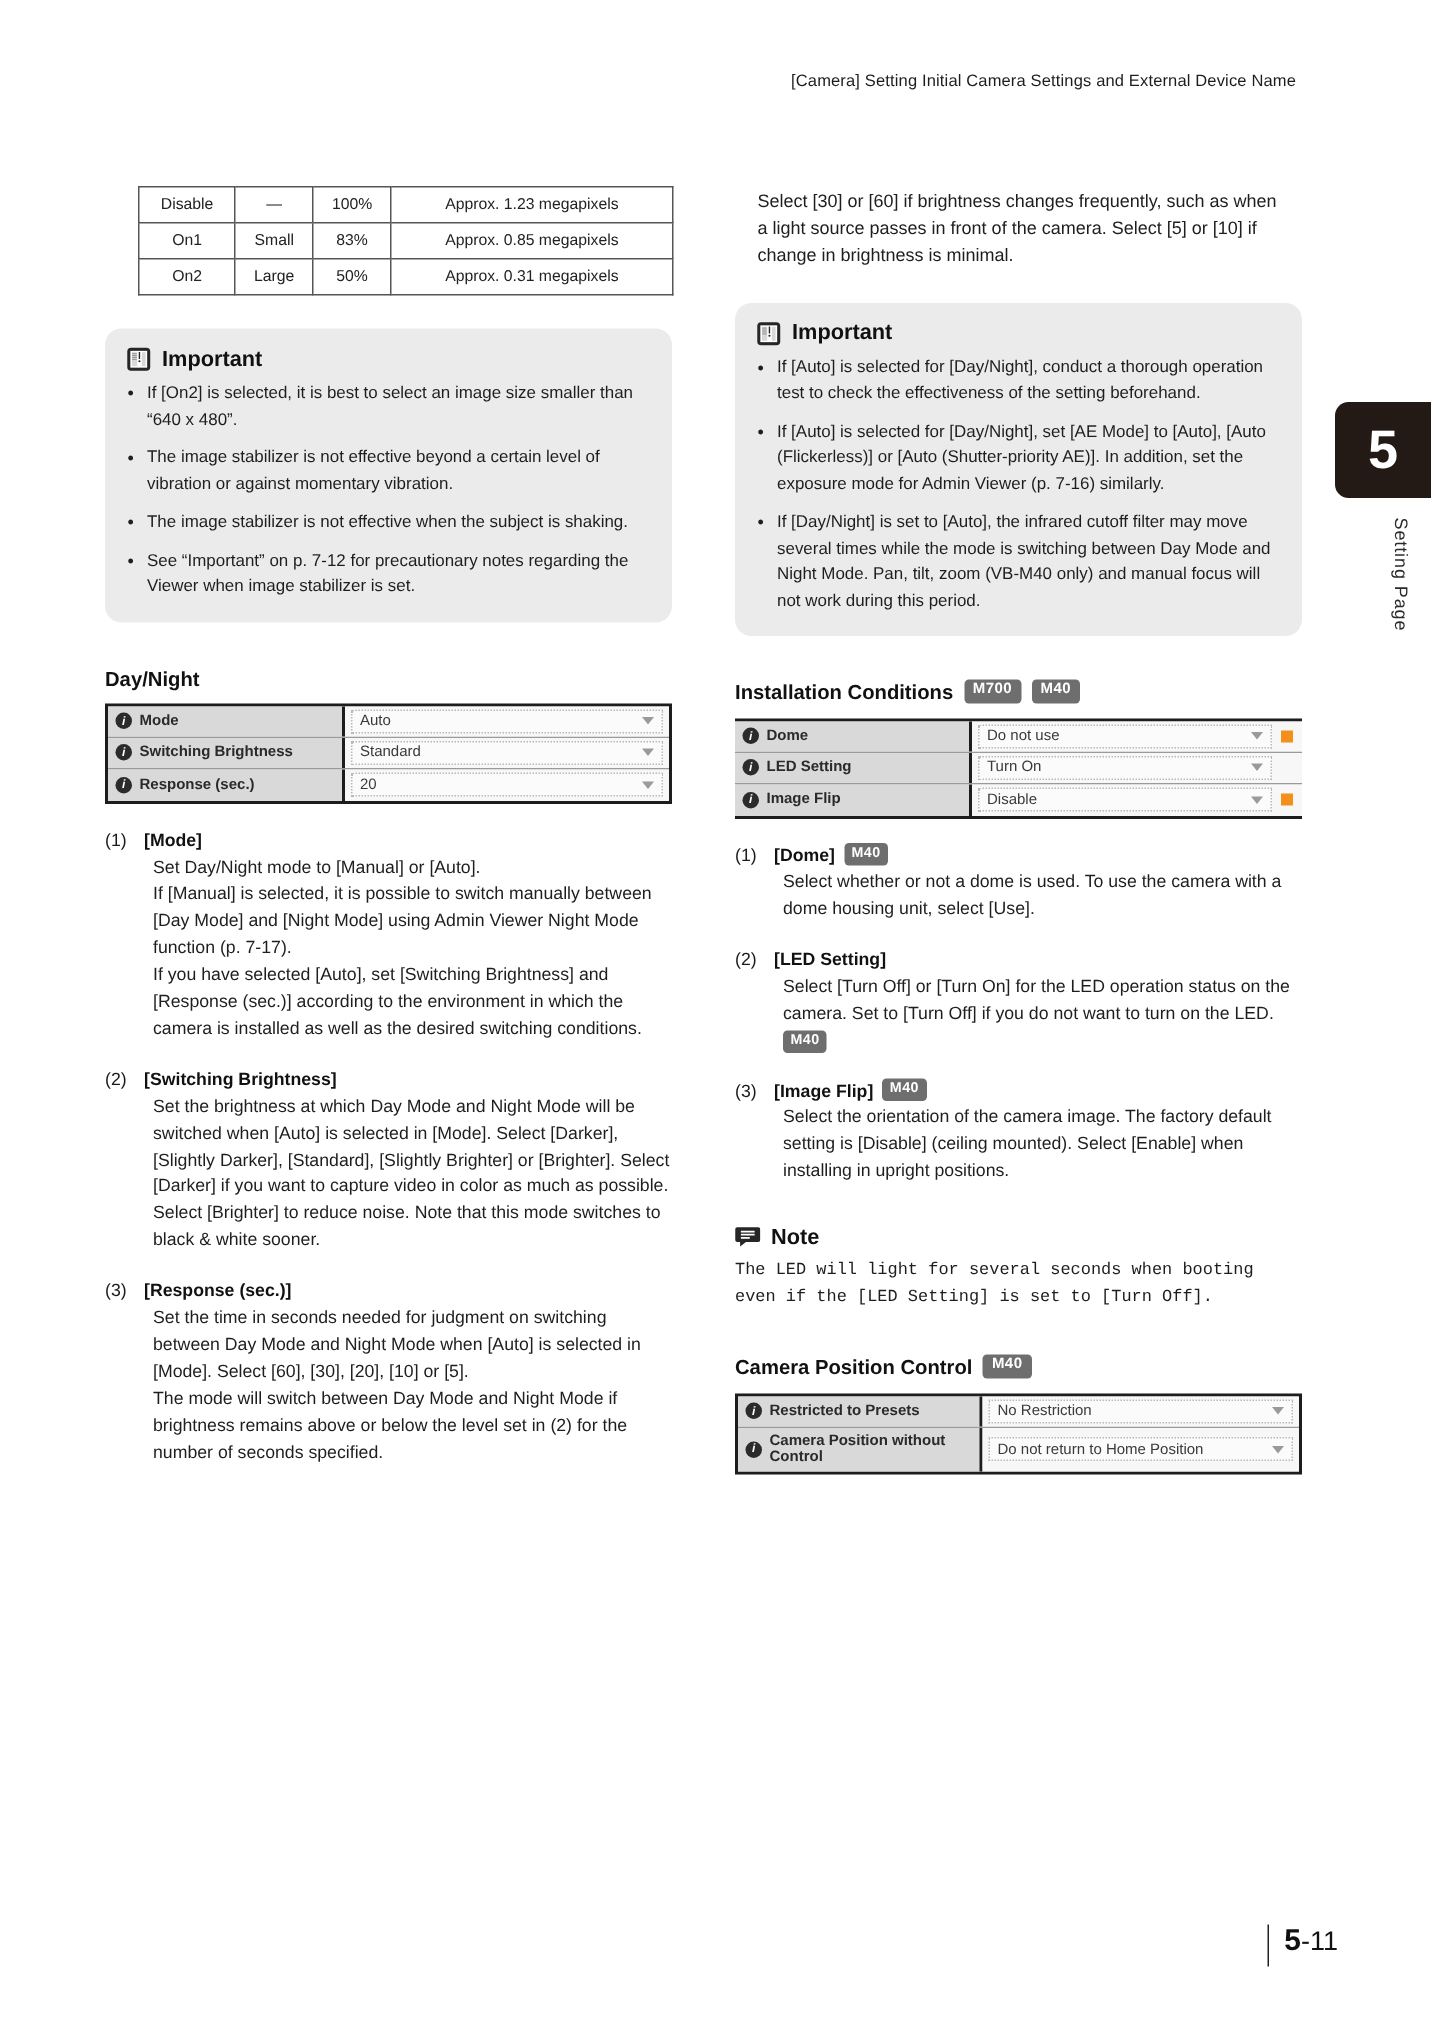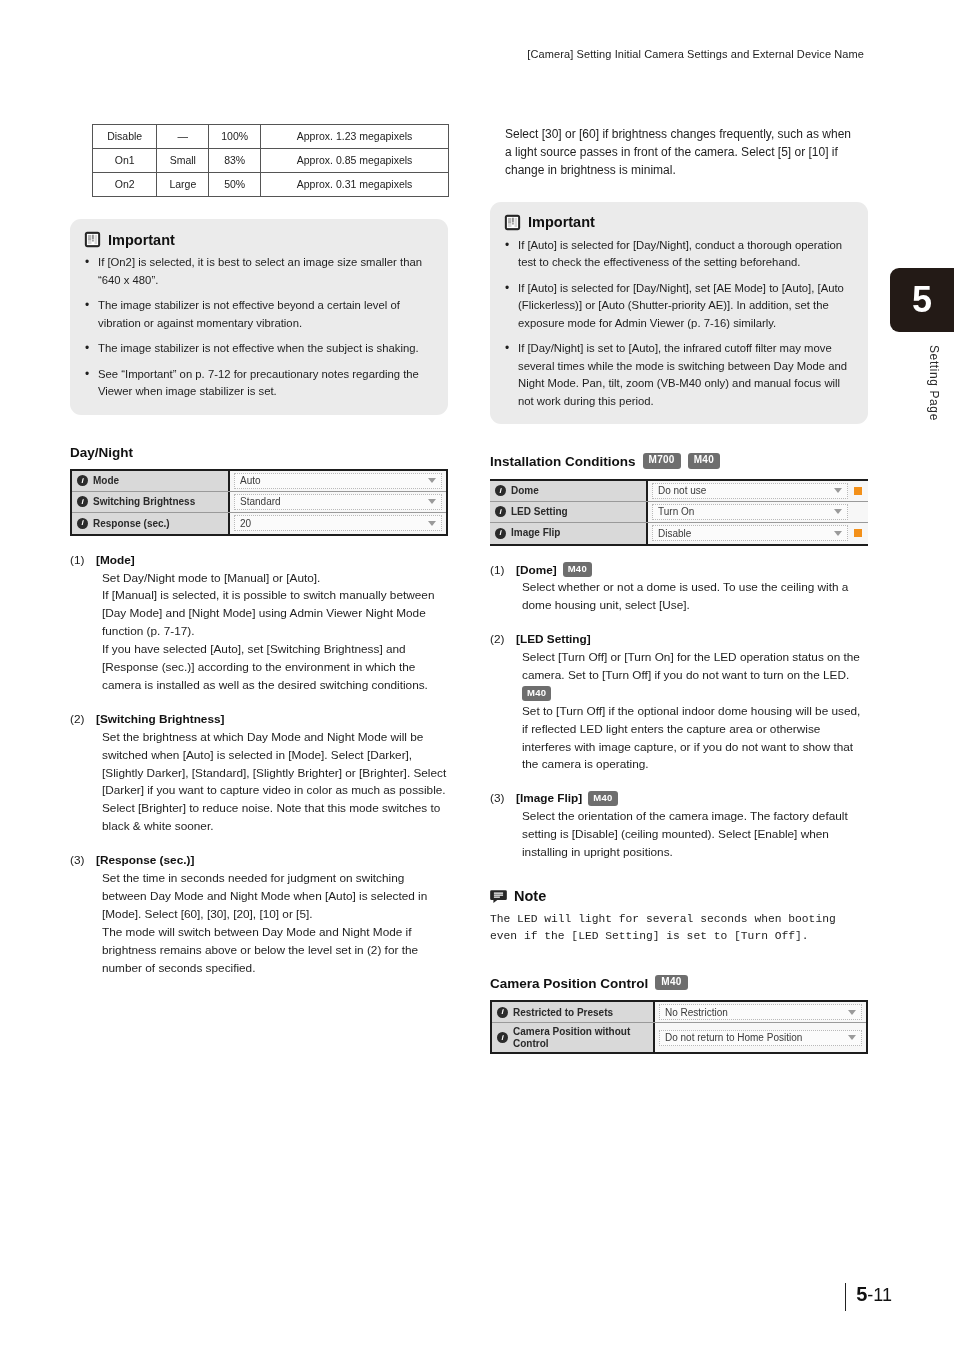--- a/index.html
+++ b/index.html
@@ -449,33 +449,32 @@
   </div>
 
   <div class="num-item">
     <div class="num-line">
       <span class="num-idx">(1)</span>
       <span class="num-title">
         <span>[Dome]</span>
         <span class="badge inline">M40</span>
       </span>
     </div>
-    <div class="num-body">Select whether or not a dome is used. To use the ceiling with a dome housing unit, select [Use].</div>
+    <div class="num-body">Select whether or not a dome is used. To use the camera with a dome housing unit, select [Use].</div>
   </div>
 
   <div class="num-item">
     <div class="num-line">
       <span class="num-idx">(2)</span>
       <span class="num-title">[LED Setting]</span>
     </div>
     <div class="num-body">Select [Turn Off] or [Turn On] for the LED operation status on the camera. Set to [Turn Off] if you do not want to turn on the LED.</div>
     <div class="num-body badge-line">
       <span class="badge inline">M40</span>
     </div>
-    <div class="num-body">Set to [Turn Off] if the optional indoor dome housing will be used, if reflected LED light enters the capture area or otherwise interferes with image capture, or if you do not want to show that the camera is operating.</div>
   </div>
 
   <div class="num-item">
     <div class="num-line">
       <span class="num-idx">(3)</span>
       <span class="num-title">
         <span>[Image Flip]</span>
         <span class="badge inline">M40</span>
       </span>
     </div>

